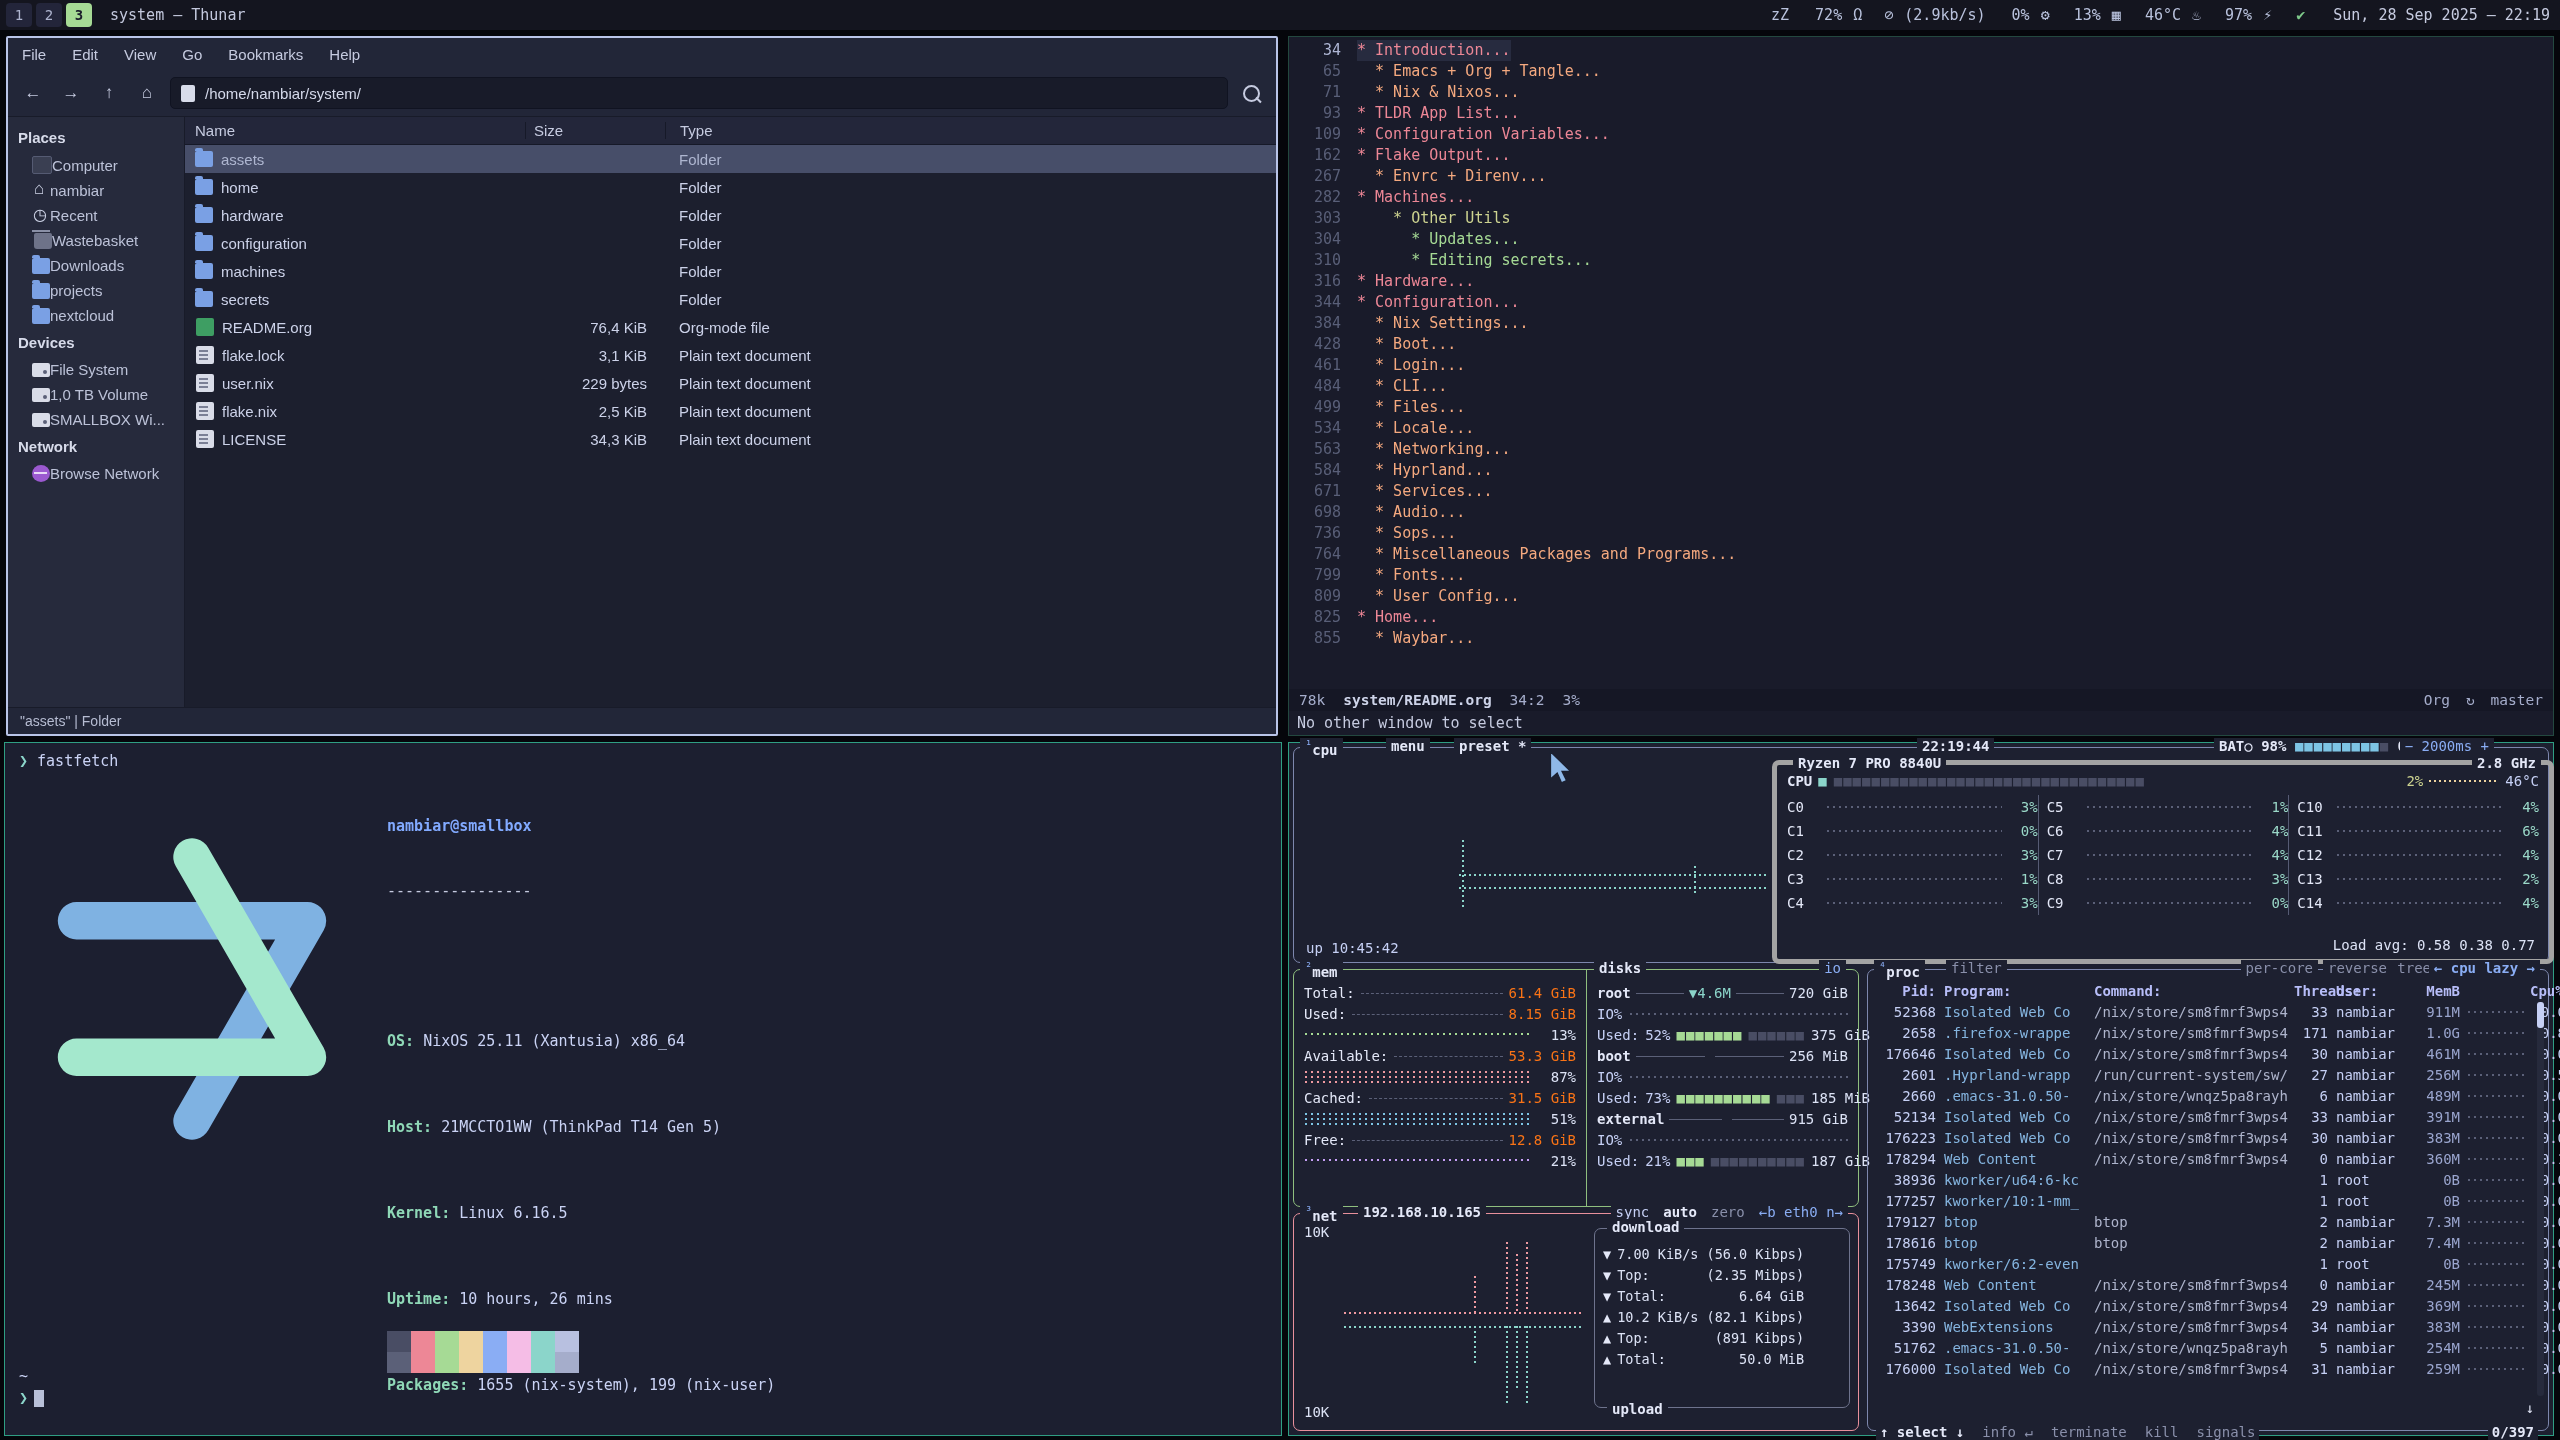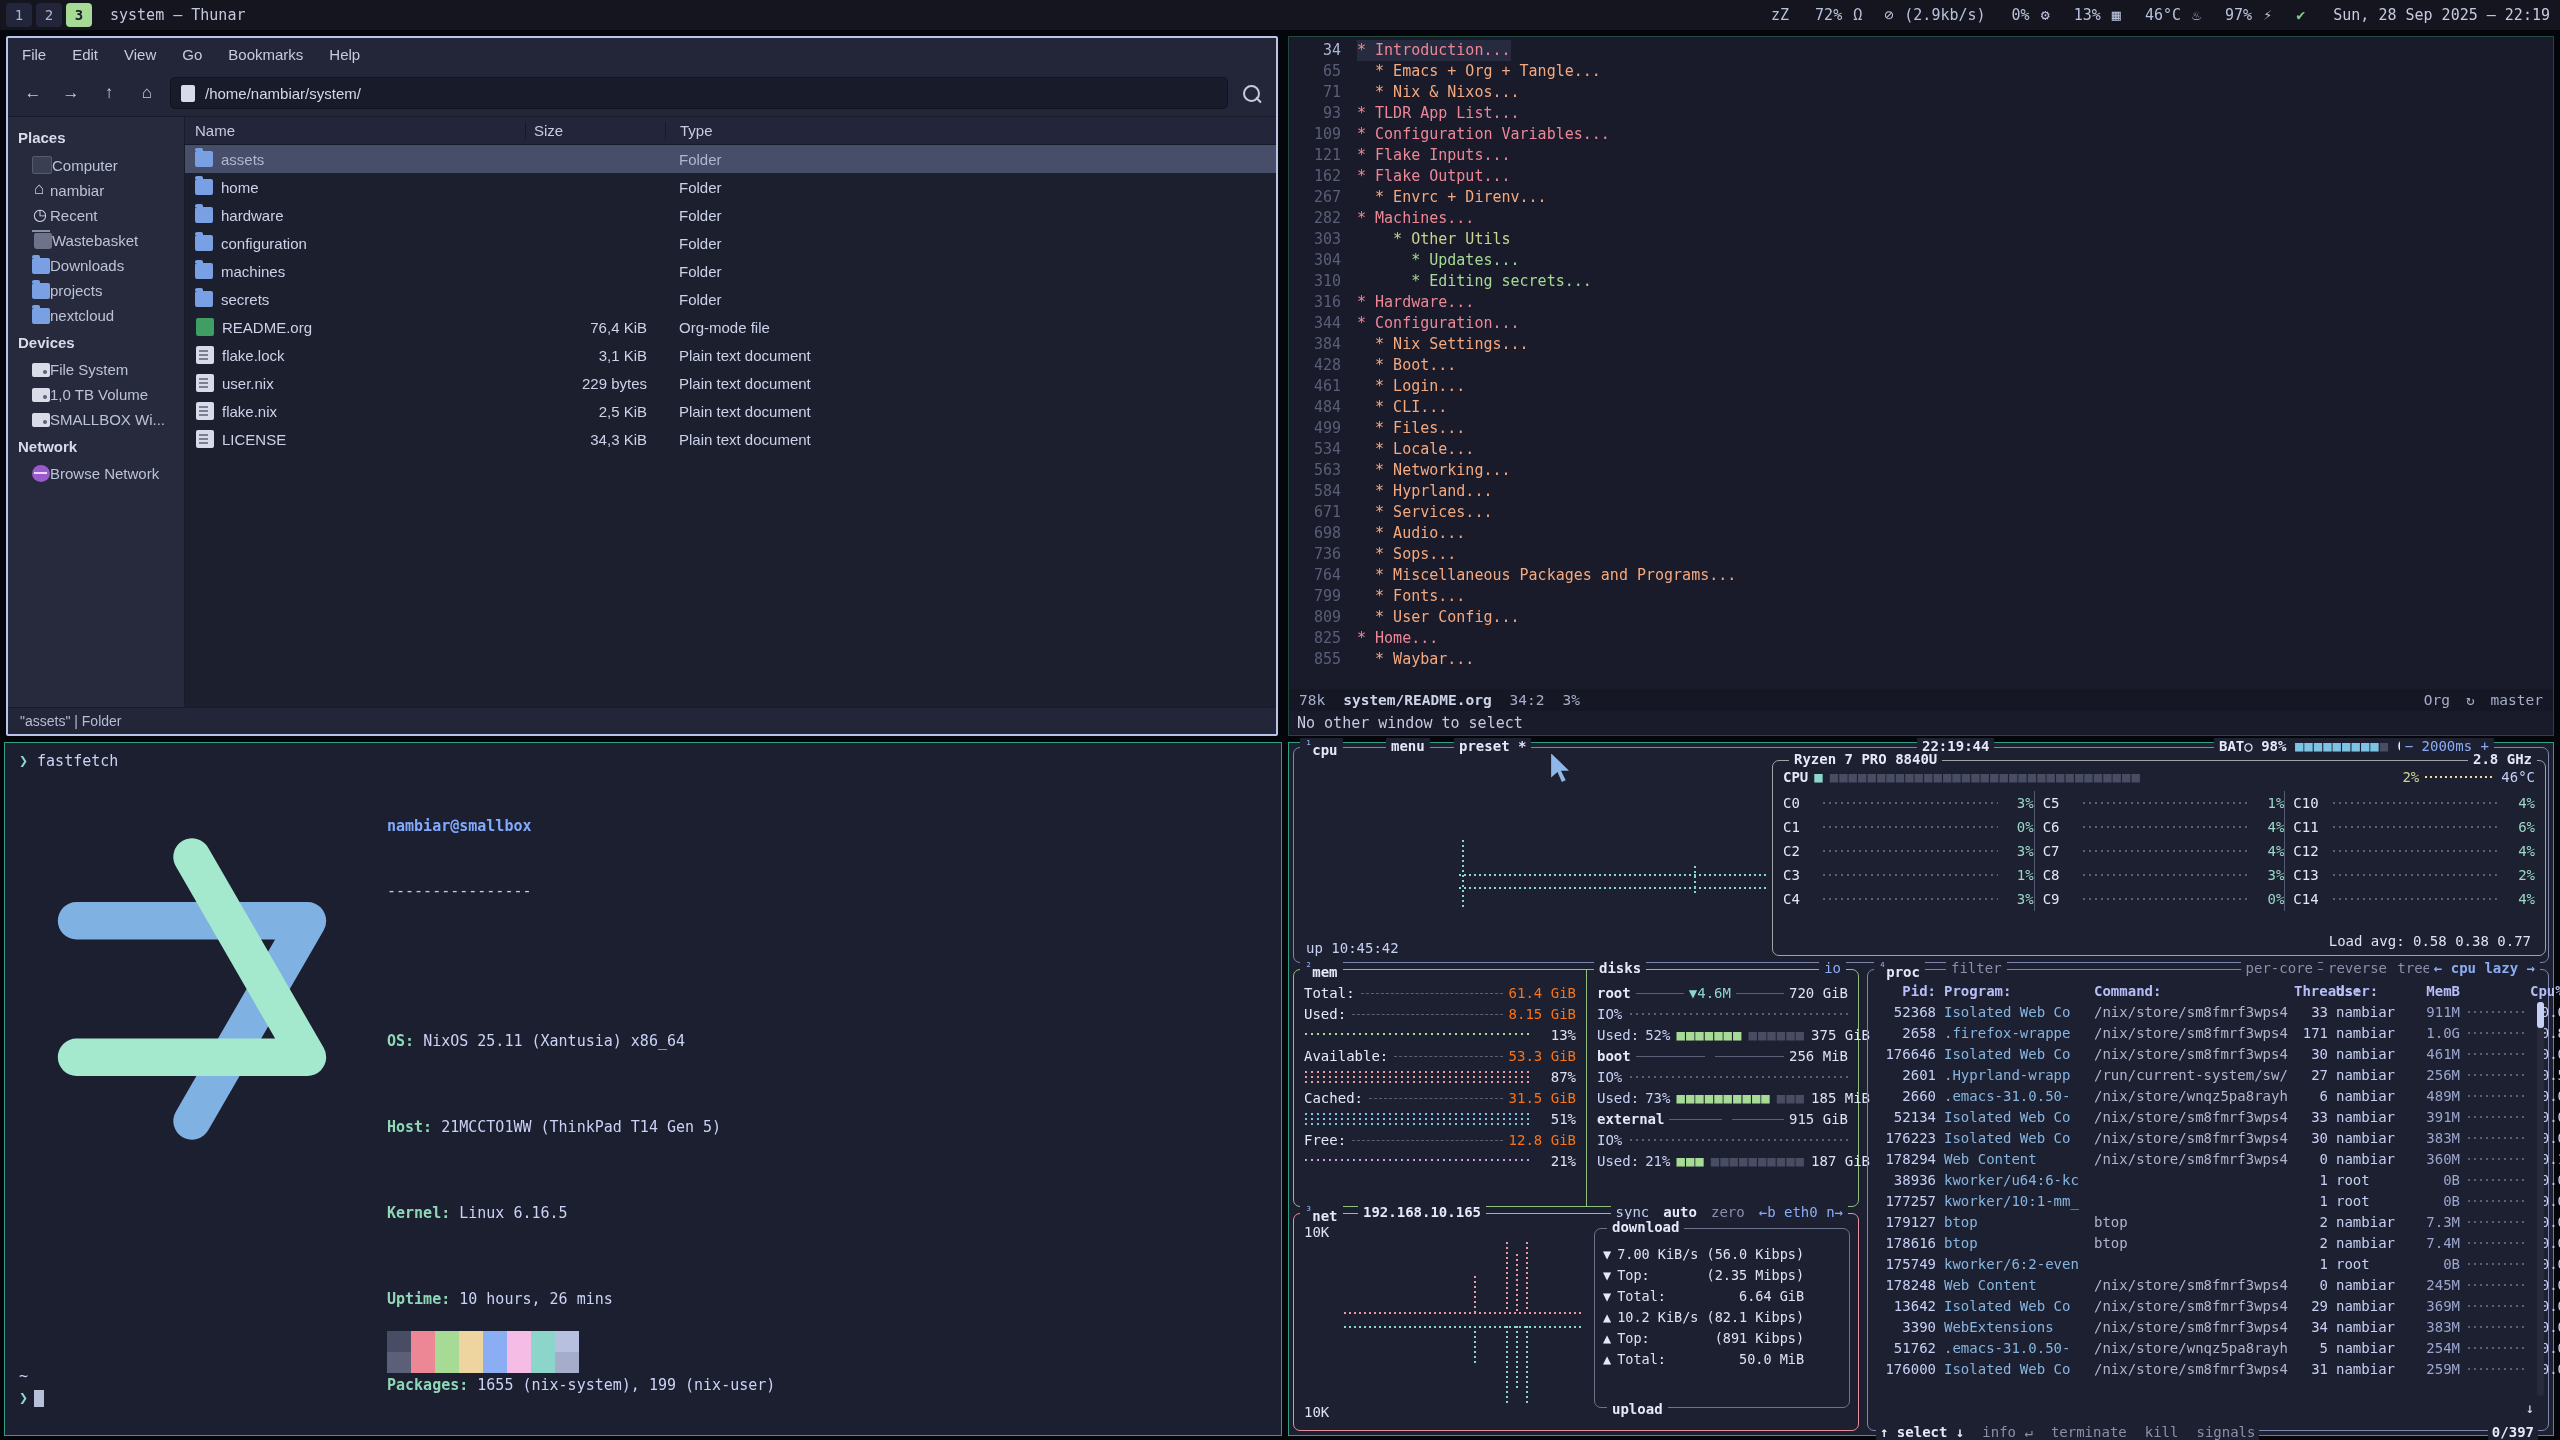--- a/index.html
+++ b/index.html
@@ -112,21 +112,21 @@
   
   #btop{left:1288px;top:742px;width:1266px;height:694px;border:1px solid #2f9e83;background:#1d2030;
         font-size:14px;color:#c6d0f5;}
   .bbox{position:absolute;border-radius:7px;box-sizing:border-box;}
   .boxtab{position:absolute;top:-10px;background:#1d2030;padding:0 5px;white-space:pre;color:#c6d0f5;}
   .tabnum{color:#8aadf4;font-size:12px;vertical-align:super;}
   .tname{font-weight:bold;color:#e4e8f8;}
   .tdim{color:#8a90ab;}
   .tblue{color:#8aadf4;}
   #cpu-box{left:4px;top:4px;width:1256px;height:216px;border:1px solid #7d87ad;}
-  #ryzen-box{left:478px;top:12px;width:772px;height:194px;border:1px solid #a3a3a3;border-radius:7px;position:absolute;}
+  #ryzen-box{left:478px;top:12px;width:772px;height:194px;border:5px solid #a3a3a3;border-radius:7px;position:absolute;}
   .meterrow{display:flex;align-items:center;gap:6px;padding:8px 10px 0 10px;white-space:pre;}
   .mfill{color:#8bd5ca;letter-spacing:1px;}
   .mempty{color:#494d64;letter-spacing:1px;}
   .batfill{color:#7dc4e4;letter-spacing:1px;}
   .coregrid{display:grid;grid-template-rows:repeat(5,24px);grid-auto-flow:column;grid-auto-columns:1fr;
             padding:6px 10px 0 10px;}
   .core{display:flex;align-items:center;gap:6px;}
   .core .cname{width:34px;color:#e4e8f8;}
   .core .cdots{flex:1;height:2px;background:repeating-linear-gradient(90deg,#5b6078 0 2px,transparent 2px 6px);}
   .core .cpct{width:30px;text-align:right;color:#9ad8c8;}
@@ -459,24 +459,20 @@
         <div class="eline lv1">
           <span class="lnum">93</span>
           <span class="etext">* TLDR App List...</span>
         </div>
 
         <div class="eline lv1">
           <span class="lnum">109</span>
           <span class="etext">* Configuration Variables...</span>
         </div>
 
-        <div class="eline lv1">
-          <span class="lnum">121</span>
-          <span class="etext">* Flake Inputs...</span>
-        </div>
 
         <div class="eline lv1">
           <span class="lnum">162</span>
           <span class="etext">* Flake Output...</span>
         </div>
 
         <div class="eline lv2">
           <span class="lnum">267</span>
           <span class="etext">  * Envrc + Direnv...</span>
         </div>

